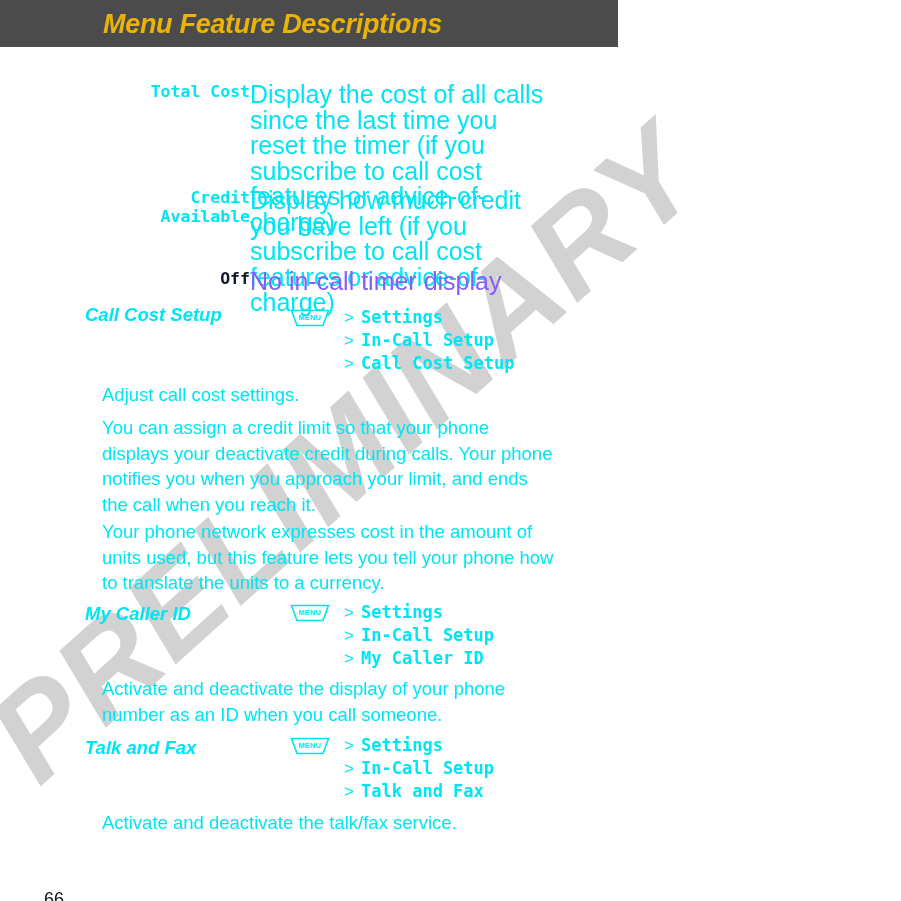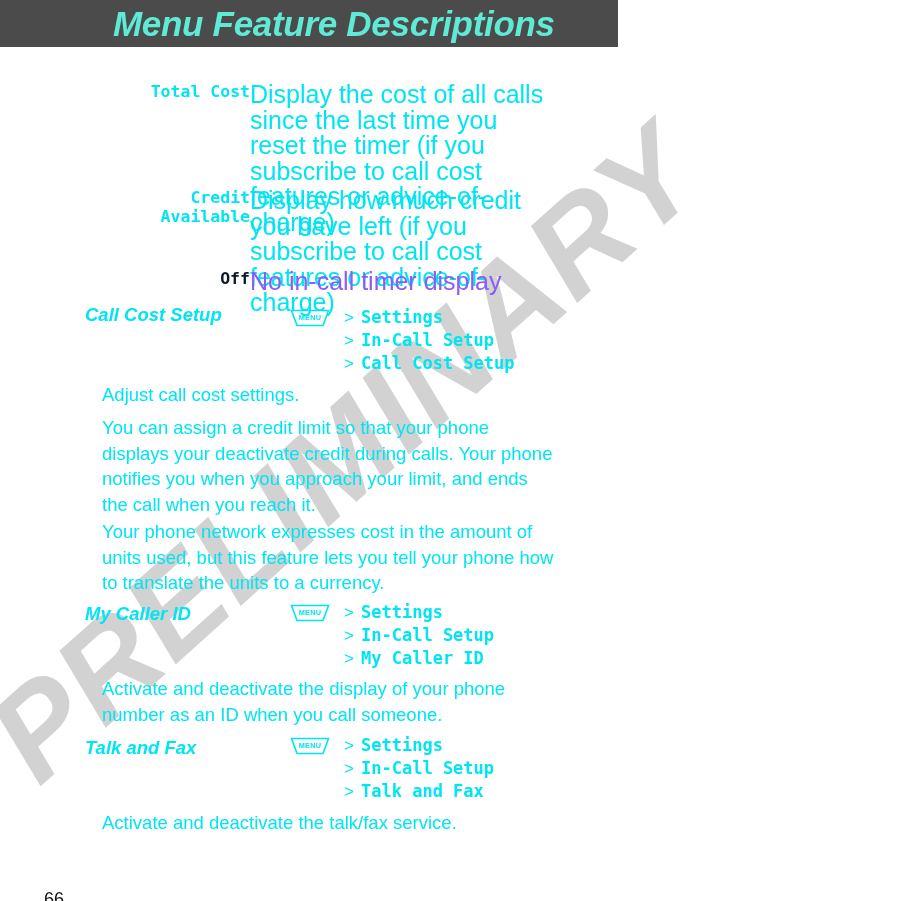--- a/index.html
+++ b/index.html
@@ -55,28 +55,28 @@
     position: absolute;
     left: 0;
     top: 0;
     width: 618px;
     height: 47px;
     background: #4b4b4b;
     z-index: 20;
   }
   #header-title {
     position: absolute;
-    left: 113px;
+    left: 103px;
     top: 8px;
     font-family: "Liberation Sans", sans-serif;
     font-style: italic;
     font-weight: bold;
-    font-size: 35px;
+    font-size: 27px;
     line-height: 32px;
-    color: #5eead4;
+    color: #eab308;
     letter-spacing: -0.3px;
     white-space: nowrap;
   }
 
   
   #content {
     position: absolute;
     left: 0;
     top: 0;
     width: 901px;

